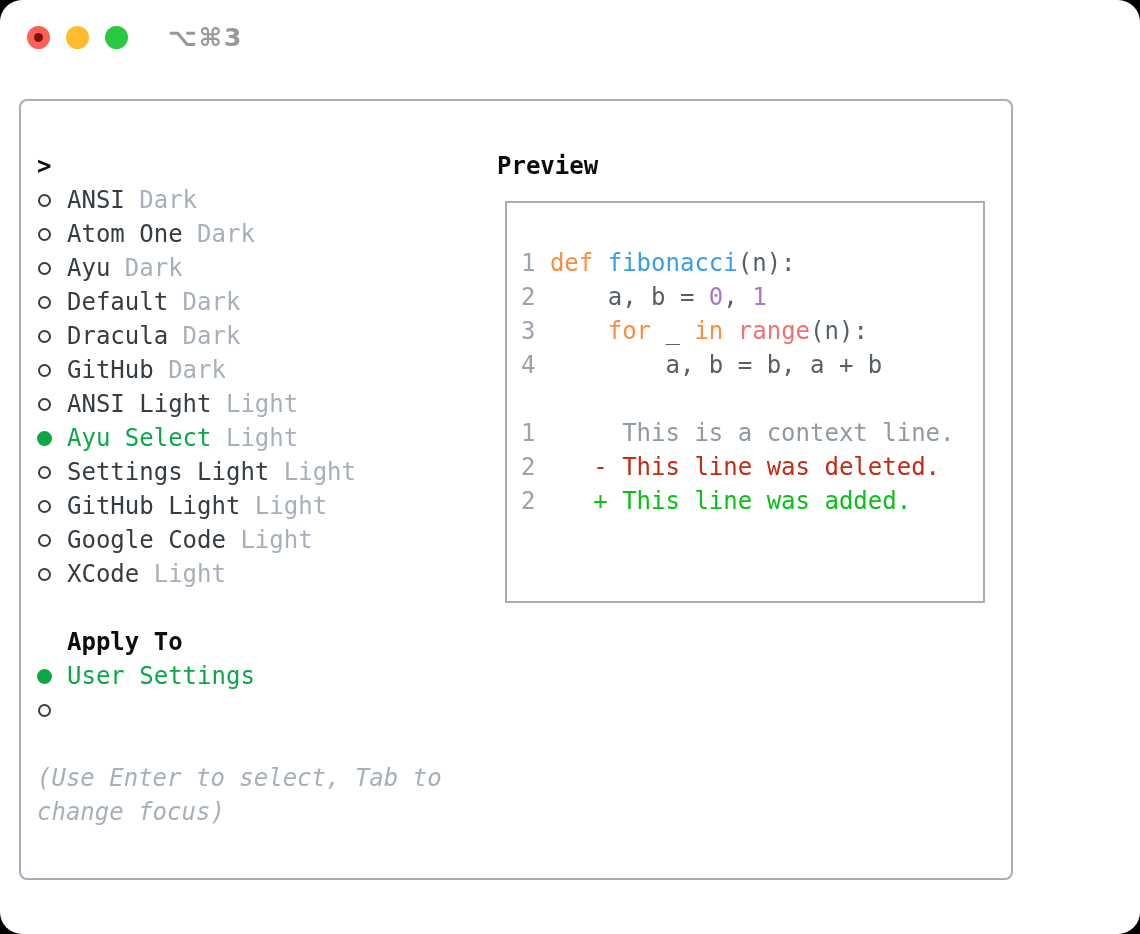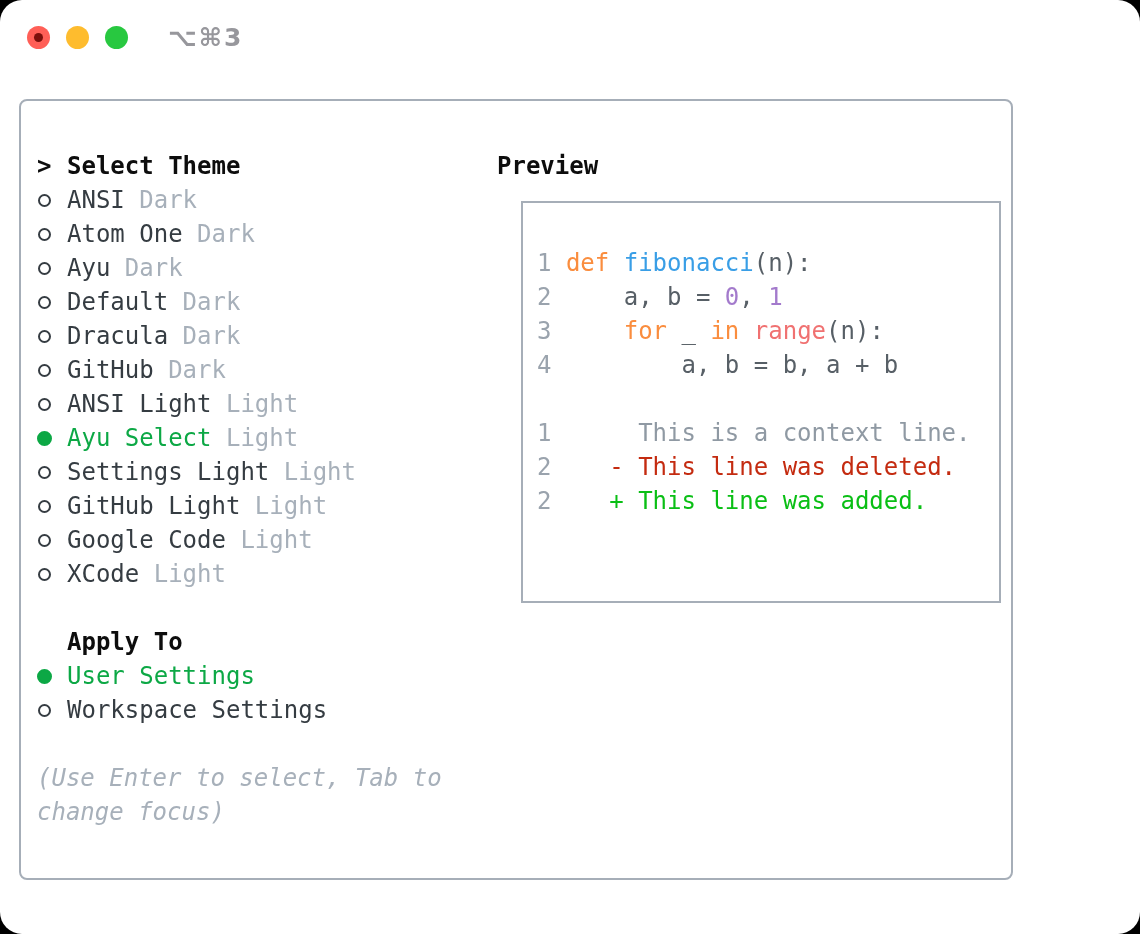--- a/index.html
+++ b/index.html
@@ -56,21 +56,21 @@
   }
   .item-name{color:var(--text);}
   .item-name.sel{color:var(--accent_green);}
   .variant{color:var(--muted);text-align:center;}
   .hint{
     margin-top:0;font-size:24px;line-height:34px;color:var(--muted);
     white-space:normal;width:460px;font-style:italic;
   }
   
   .preview-box{
-    margin-left:24px;margin-top:18px;width:480px;height:402px;
+    margin-left:8px;margin-top:18px;width:480px;height:402px;
     border:2px solid var(--border);box-sizing:border-box;background:#fff;
     padding:46px 0 0 14px;overflow:hidden;
   }
   .cline{height:34px;white-space:pre;font-size:24px;display:block;}
   .ln{color:var(--line_number);}
   .tok-keyword{color:var(--keyword);}
   .tok-function{color:var(--function);}
   .tok-call{color:var(--call);}
   .tok-number{color:var(--number);}
   .tok-fg{color:var(--code_fg);}
@@ -90,21 +90,20 @@
     <span class="tl yellow"></span>
     <span class="tl green"></span>
     <span class="wtitle">⌥⌘3</span>
   </div>
 
   <div class="panel">
 
     <div class="left-col">
       <div class="row">
         <span class="marker"><span class="arrow">&gt;</span></span>
-        <span class="heading">Select Theme</span>
       </div>
 
       <div id="theme-list">
           <div class="row"><span class="marker"><span class="circle"></span></span><span class="item-name">ANSI</span><span class="variant"> Dark</span></div>
           <div class="row"><span class="marker"><span class="circle"></span></span><span class="item-name">Atom One</span><span class="variant"> Dark</span></div>
           <div class="row"><span class="marker"><span class="circle"></span></span><span class="item-name">Ayu</span><span class="variant"> Dark</span></div>
           <div class="row"><span class="marker"><span class="circle"></span></span><span class="item-name">Default</span><span class="variant"> Dark</span></div>
           <div class="row"><span class="marker"><span class="circle"></span></span><span class="item-name">Dracula</span><span class="variant"> Dark</span></div>
           <div class="row"><span class="marker"><span class="circle"></span></span><span class="item-name">GitHub</span><span class="variant"> Dark</span></div>
           <div class="row"><span class="marker"><span class="circle"></span></span><span class="item-name">ANSI Light</span><span class="variant"> Light</span></div>
@@ -117,21 +116,21 @@
 
       <div class="row spacer"></div>
 
       <div class="row">
         <span class="marker"></span>
         <span class="heading">Apply To</span>
       </div>
 
       <div id="apply-list">
           <div class="row"><span class="marker"><span class="circle sel"></span></span><span class="item-name sel">User Settings</span></div>
-          <div class="row"><span class="marker"><span class="circle"></span></span><span class="item-name">Workspace Settings</span></div>
+          <div class="row"><span class="marker"><span class="circle"></span></span></div>
         </div>
 
       <div class="row spacer"></div>
 
       <div class="hint">(Use Enter to select, Tab to change focus)</div>
     </div>
 
     <div class="right-col">
       <div class="row">
         <span class="heading">Preview</span>

